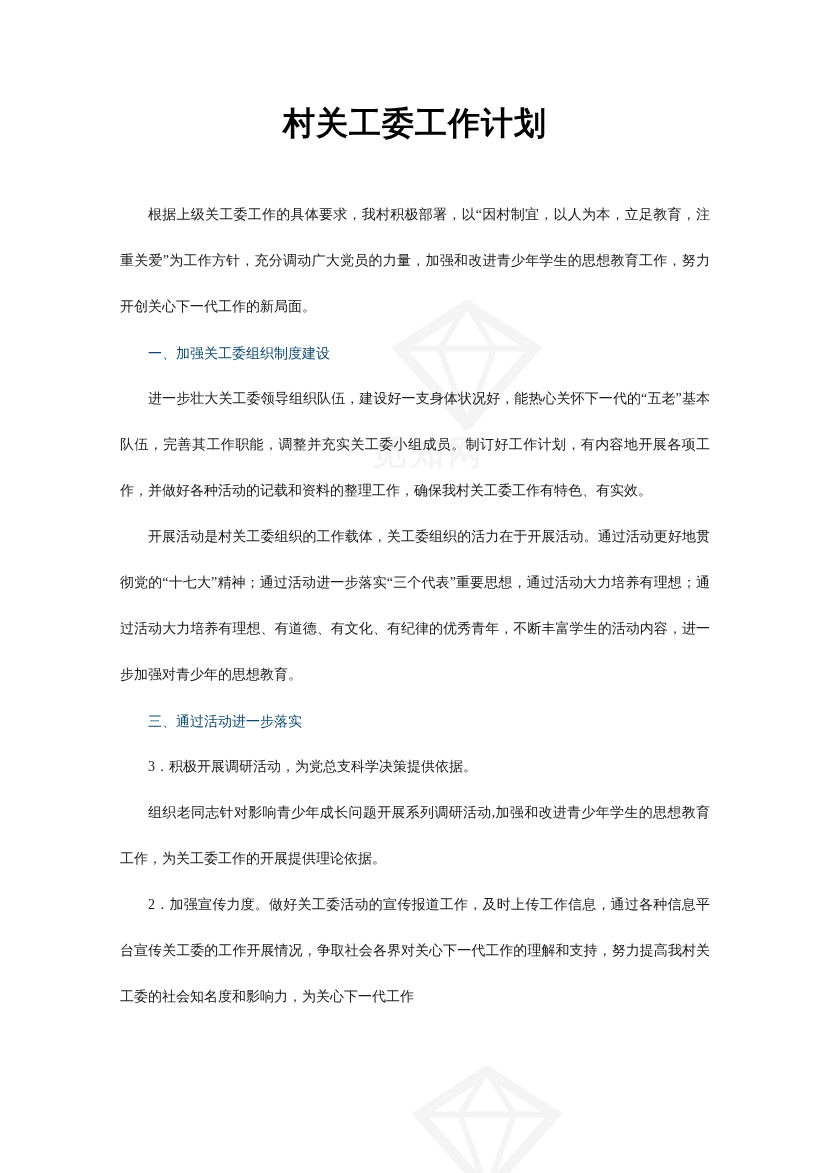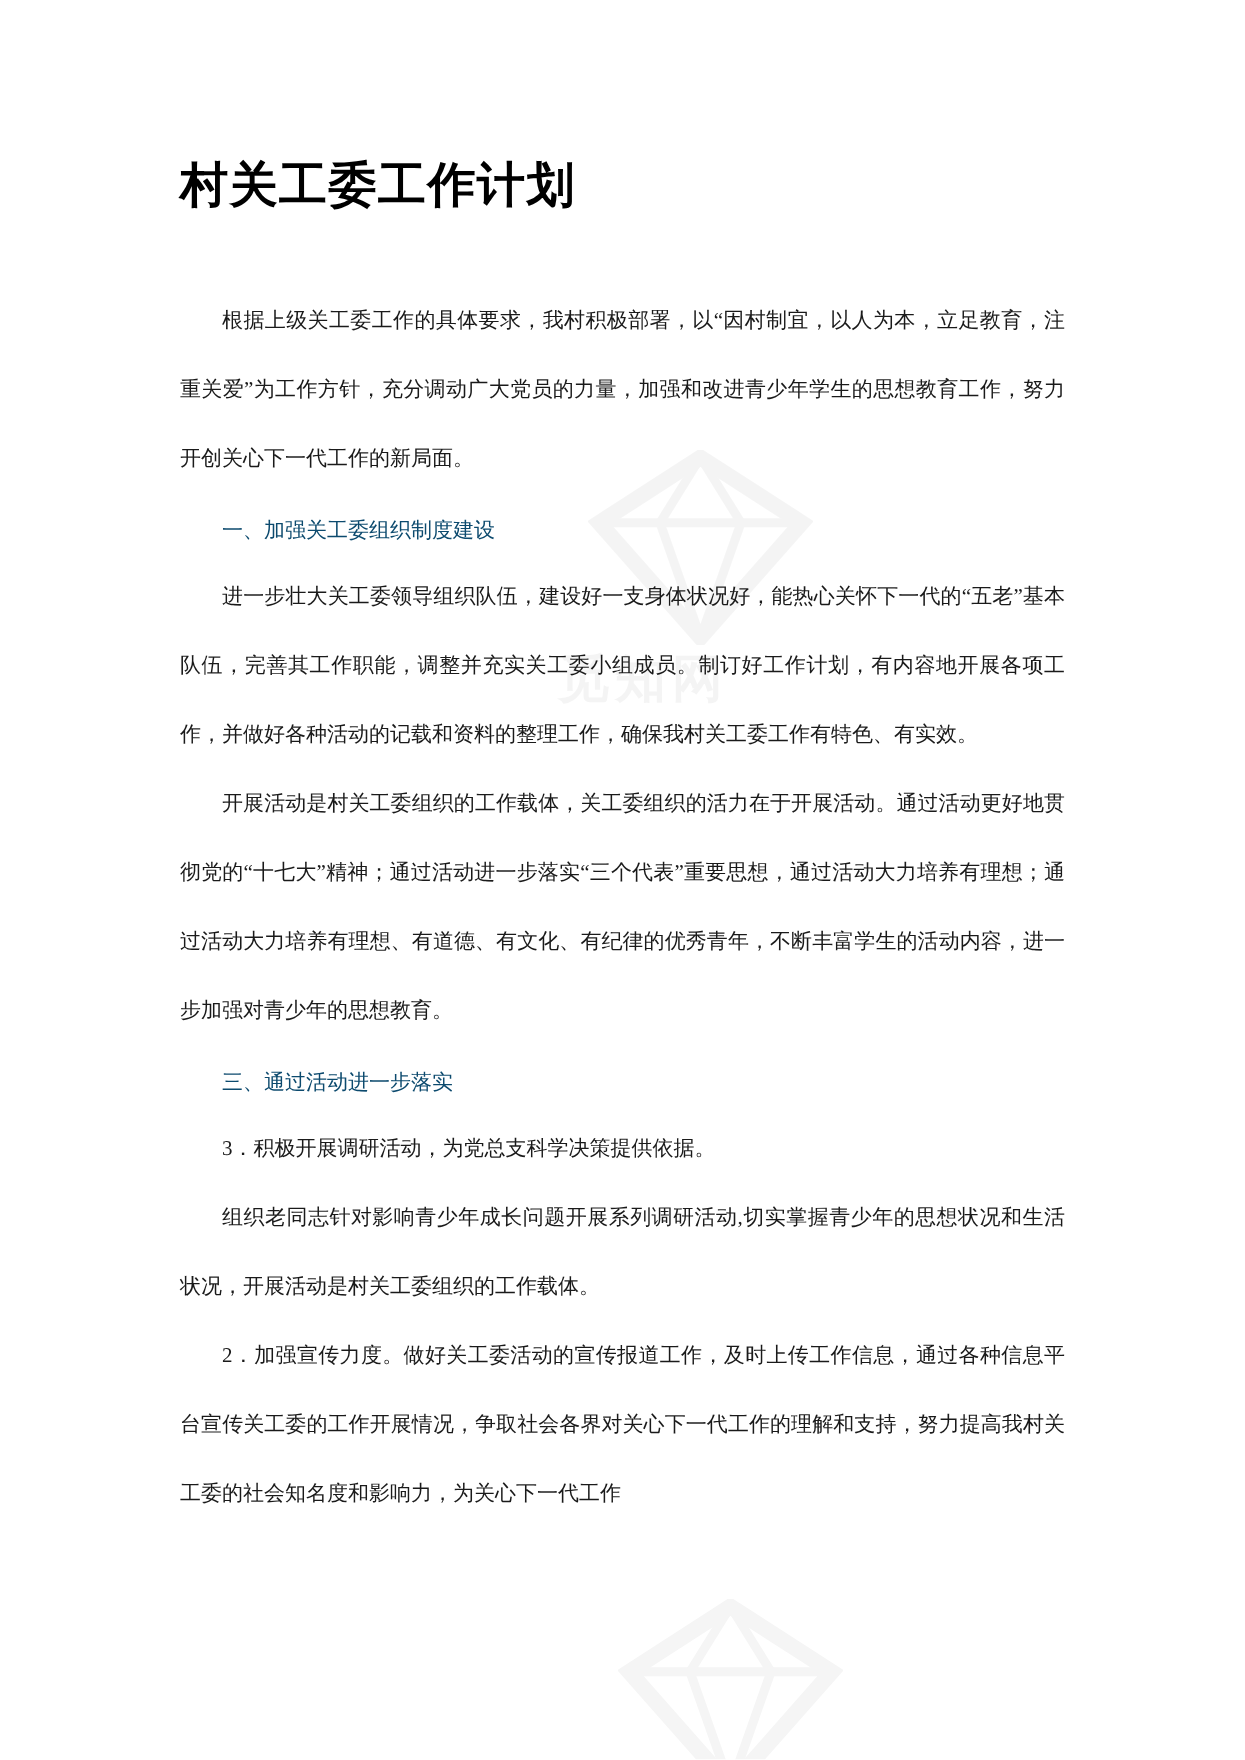--- a/index.html
+++ b/index.html
@@ -18,21 +18,21 @@
     color: #1a1a1a;
   }
   .content {
     position: relative;
     z-index: 2;
     padding: 0 120px;
     box-sizing: border-box;
   }
   .title {
     margin: 102px 0 46px 0;
-    text-align: left;
+    text-align: center;
     font-size: 32px;
     font-weight: 700;
     letter-spacing: 1px;
     color: #000000;
   }
   .para {
     margin: 0;
     font-size: 14px;
     line-height: 46px;
     text-align: justify;
@@ -93,17 +93,17 @@
 
     <p class="para">根据上级关工委工作的具体要求，我村积极部署，以“因村制宜，以人为本，立足教育，注重关爱”为工作方针，充分调动广大党员的力量，加强和改进青少年学生的思想教育工作，努力开创关心下一代工作的新局面。</p>
 
     <p class="para heading">一、加强关工委组织制度建设</p>
     <p class="para">进一步壮大关工委领导组织队伍，建设好一支身体状况好，能热心关怀下一代的“五老”基本队伍，完善其工作职能，调整并充实关工委小组成员。制订好工作计划，有内容地开展各项工作，并做好各种活动的记载和资料的整理工作，确保我村关工委工作有特色、有实效。</p>
 
     <p class="para">开展活动是村关工委组织的工作载体，关工委组织的活力在于开展活动。通过活动更好地贯彻党的“十七大”精神；通过活动进一步落实“三个代表”重要思想，通过活动大力培养有理想；通过活动大力培养有理想、有道德、有文化、有纪律的优秀青年，不断丰富学生的活动内容，进一步加强对青少年的思想教育。</p>
 
     <p class="para heading">三、通过活动进一步落实</p>
     <p class="para">3．积极开展调研活动，为党总支科学决策提供依据。</p>
-    <p class="para">组织老同志针对影响青少年成长问题开展系列调研活动,切实掌握青少年的思想状况和生活状况，开展活动是村关工委组织的工作载体。</p>
+    <p class="para">组织老同志针对影响青少年成长问题开展系列调研活动,加强和改进青少年学生的思想教育工作，为关工委工作的开展提供理论依据。</p>
     <p class="para">2．加强宣传力度。做好关工委活动的宣传报道工作，及时上传工作信息，通过各种信息平台宣传关工委的工作开展情况，争取社会各界对关心下一代工作的理解和支持，努力提高我村关工委的社会知名度和影响力，为关心下一代工作</p>
   </div>
 
 </div>
 
 </body></html>

